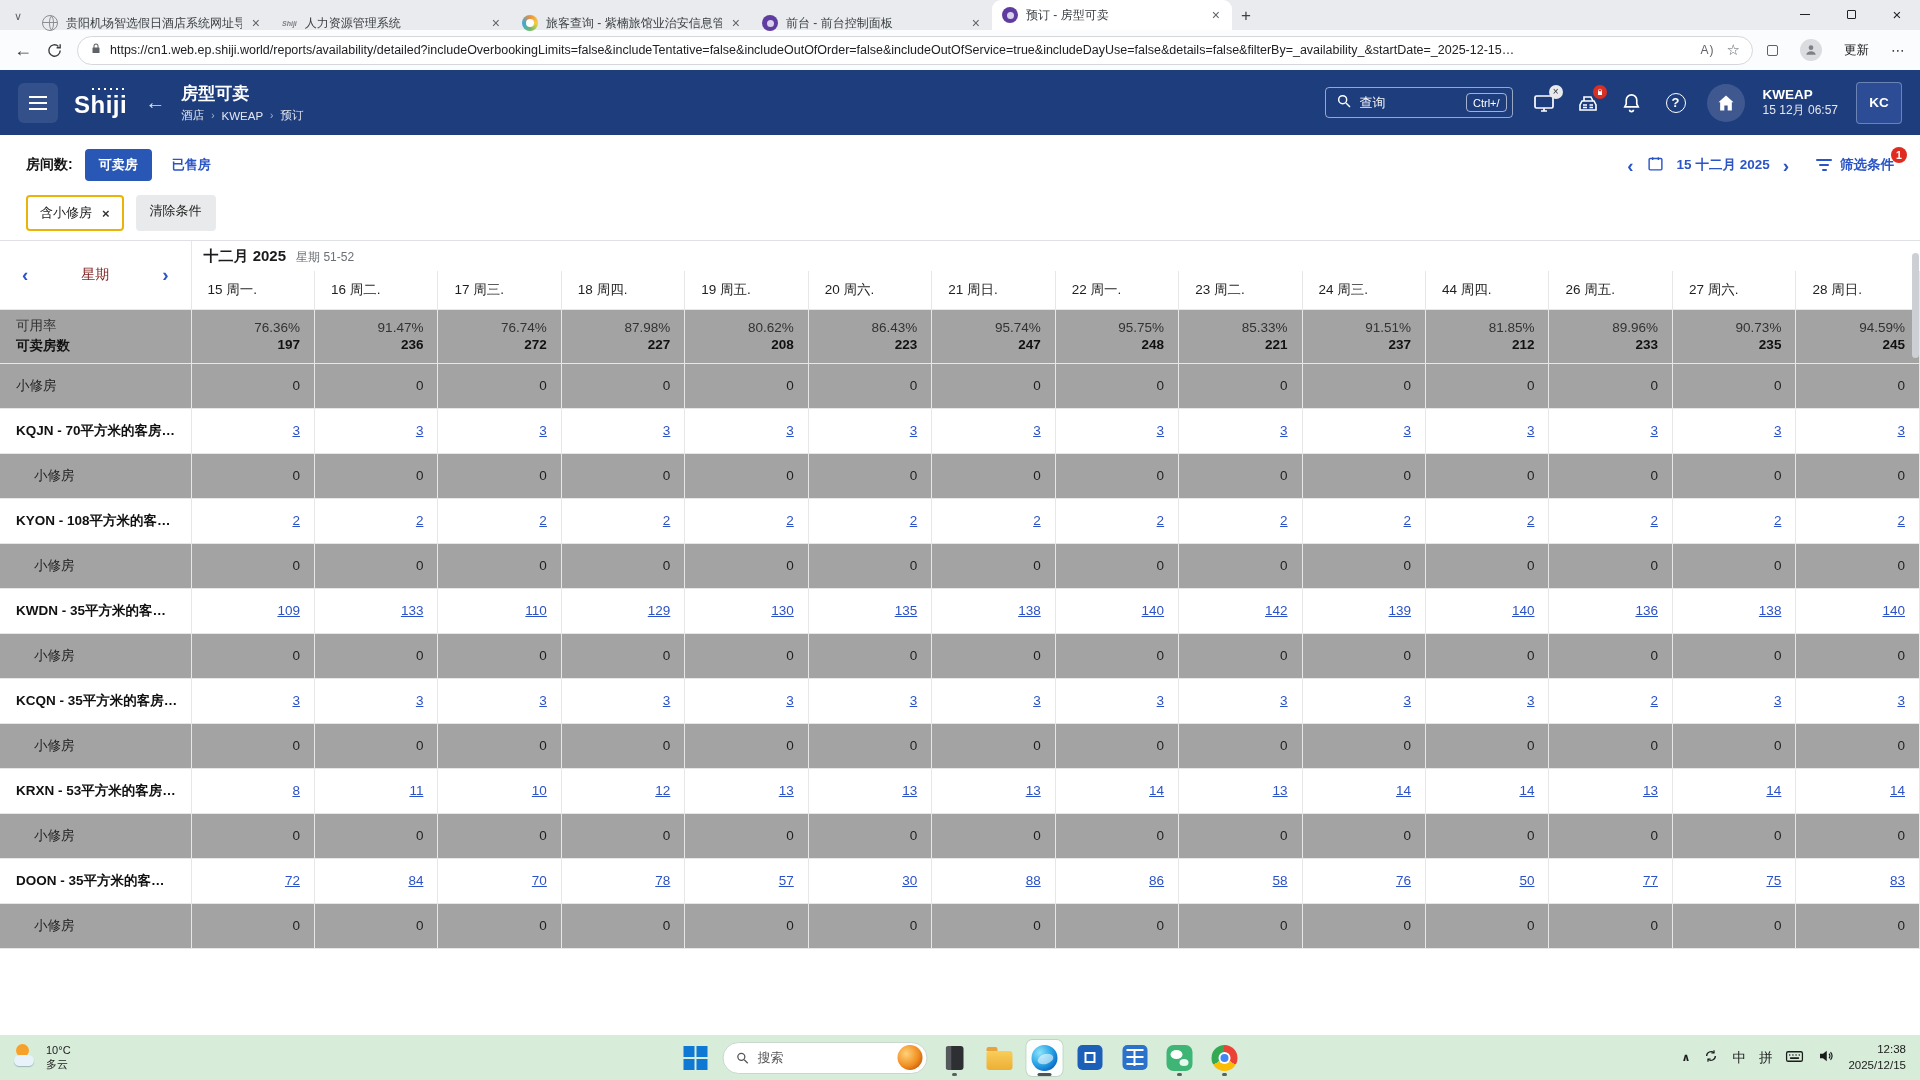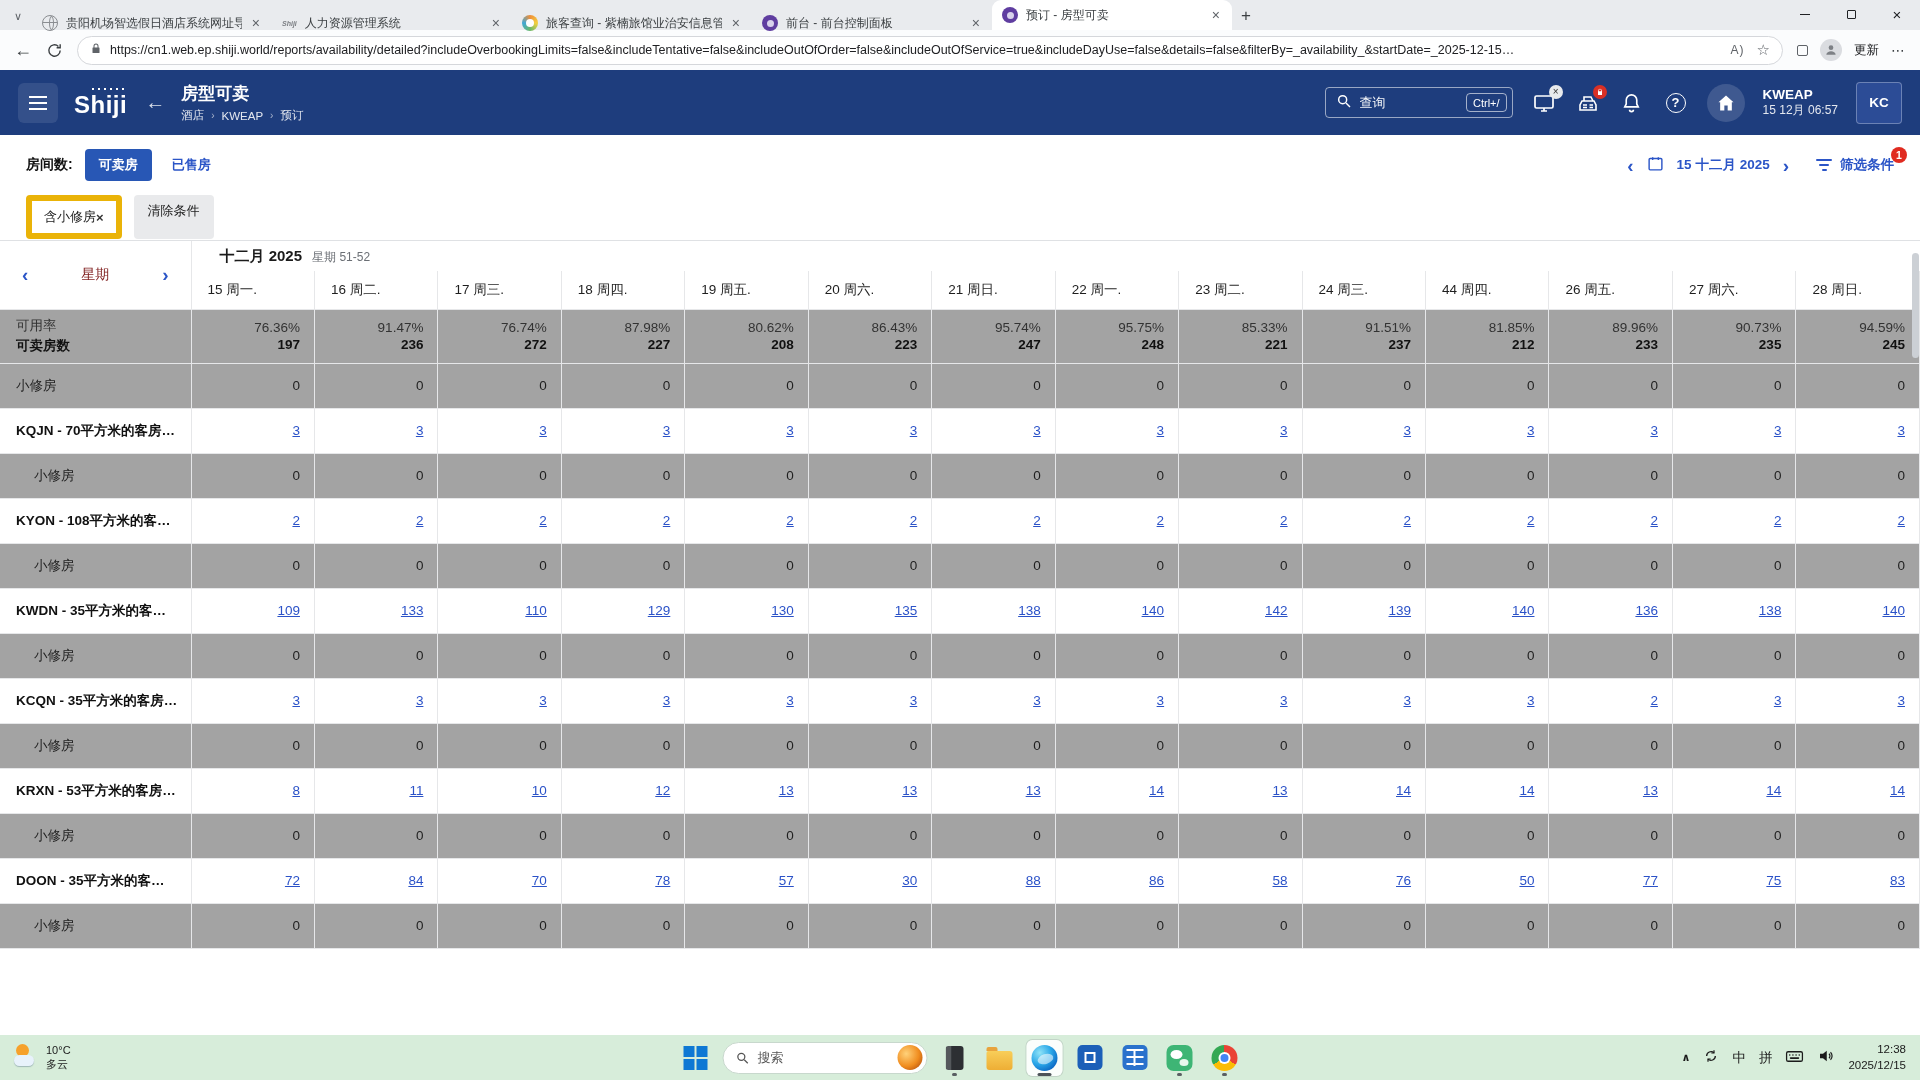--- a/index.html
+++ b/index.html
@@ -38,21 +38,21 @@
 
   
   .toolbar { height:40px; background:#fbfcfd; display:flex; align-items:center; padding:0 14px; gap:14px; flex:none; }
   .nav-arrow { font-size:18px; color:#3c4043; }
   .reload-icon svg { display:block; }
   .addr { flex:1; height:29px; border:1px solid #d5d7db; border-radius:15px; background:#fff; display:flex; align-items:center; padding:0 12px; gap:8px; font-size:12.5px; color:#202124; min-width:0; }
   .addr .url { flex:1; white-space:nowrap; overflow:hidden; color:#202124; }
   .addr-right { display:flex; align-items:center; gap:12px; color:#5f6368; flex:none; }
   .read-aloud { font-size:12px; letter-spacing:1px; }
   .star { font-size:15px; }
-  .tb-after { display:flex; align-items:center; gap:12px; flex:none; }
+  .tb-after { display:flex; align-items:center; gap:22px; flex:none; }
   .ext-icon i { display:block; width:11px; height:11px; border:1.4px solid #5f6368; border-radius:2px; }
   .avatar-circle { width:22px; height:22px; border-radius:50%; background:#dadce0; display:flex; align-items:center; justify-content:center; }
   .update-label { font-size:12.5px; color:#202124; }
   .menu-dots { font-size:14px; color:#3c4043; letter-spacing:1px; }
 
   
   .app-header { height:65px; background:#1e3d7d; color:#fff; display:flex; align-items:center; padding:0 18px; gap:16px; flex:none; }
   .hamburger { width:40px; height:40px; border-radius:6px; background:rgba(255,255,255,.10); display:flex; flex-direction:column; justify-content:center; align-items:center; gap:4px; }
   .hamburger i { width:18px; height:2px; background:#fff; display:block; }
   .logo { font-size:24px; font-weight:bold; letter-spacing:.5px; position:relative; padding-top:4px; }
@@ -88,32 +88,32 @@
   .frow1-right { margin-left:auto; display:flex; align-items:center; gap:13px; color:#2b55c7; }
   .chev { font-size:19px; font-weight:bold; line-height:1; color:#2b55c7; }
   .date-label { font-size:13.5px; font-weight:bold; }
   .filter-btn { display:flex; align-items:center; gap:8px; position:relative; margin-left:14px; }
   .filter-label { font-size:13.5px; font-weight:bold; }
   .filter-badge { position:absolute; top:-9px; right:-13px; width:16px; height:16px; background:#e02b20; color:#fff; border-radius:50%; font-size:10.5px; font-weight:bold; display:flex; align-items:center; justify-content:center; }
   .funnel { display:flex; flex-direction:column; gap:3px; align-items:center; }
   .funnel i { display:block; height:2px; background:#2b55c7; border-radius:1px; }
   .funnel i:nth-child(1){width:16px;} .funnel i:nth-child(2){width:10px;} .funnel i:nth-child(3){width:5px;}
   .frow2 { margin-top:15px; display:flex; gap:12px; }
-  .chip { border:6px solid #eab308; border-radius:4px; padding:7px 12px; font-size:13px; color:#222; display:flex; align-items:center; background:#fff; }
+  .chip { border:2px solid #eab308; border-radius:4px; padding:7px 12px; font-size:13px; color:#222; display:flex; align-items:center; gap:10px; background:#fff; }
   .chip-x { font-size:13px; color:#333; font-weight:bold; }
   .clear-btn { background:#e9eaec; border-radius:4px; padding:7px 14px; font-size:13px; color:#222; }
 
   
   .table-wrap { position:relative; border-top:1px solid #dfe1e4; flex:none; }
   table { width:100%; border-collapse:collapse; table-layout:fixed; font-size:13.5px; }
   td, th { border-right:1px solid #e6e7e9; }
   .nav-cell { border-bottom:1px solid #e6e7e9; vertical-align:middle; }
   .nav-inner { display:flex; align-items:center; justify-content:space-between; padding:0 22px; }
   .nav-label { font-size:14px; color:#7f1d1d; font-weight:normal; }
-  .month-cell { height:30px; text-align:left; padding-left:28px; vertical-align:middle; border-right:none; }
+  .month-cell { height:30px; text-align:left; padding-left:12px; vertical-align:middle; border-right:none; }
   .month-title { font-size:15px; font-weight:bold; color:#1b1b1b; }
   .week-range { font-size:12px; color:#6b6f75; margin-left:10px; font-weight:normal; }
   .day-th { height:38px; text-align:left; padding-left:16px; font-weight:normal; font-size:13.5px; color:#1f1f1f; border-bottom:1px solid #e6e7e9; }
   tbody tr { border-bottom:1px solid #e6e7e9; }
   tbody td { height:45px; text-align:right; padding-right:14px; }
   tr.gray { background:#a3a3a3; }
   tr.avail-row td { height:54px; }
   .rowlabel { text-align:left !important; padding-left:16px; padding-right:4px !important; white-space:nowrap; overflow:hidden; }
   .rowlabel.bold { font-weight:bold; color:#111; }
   .rowlabel.indent { padding-left:34px; }

